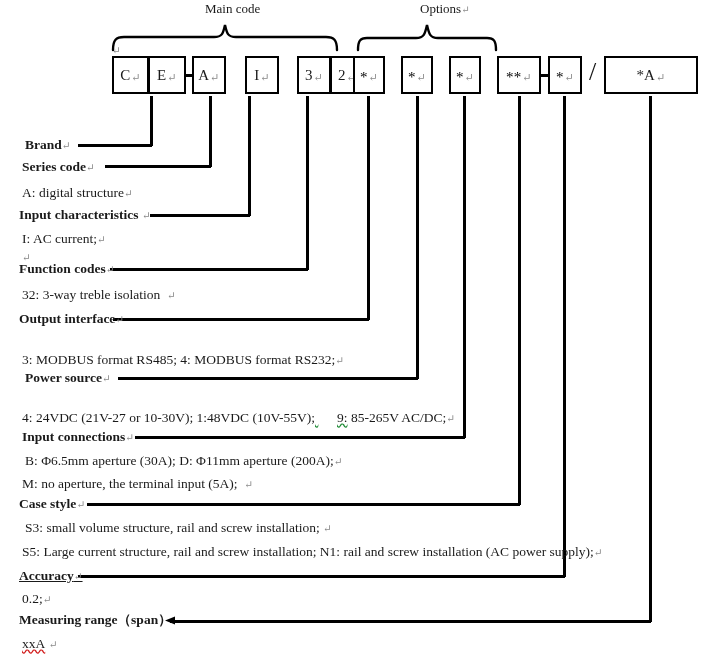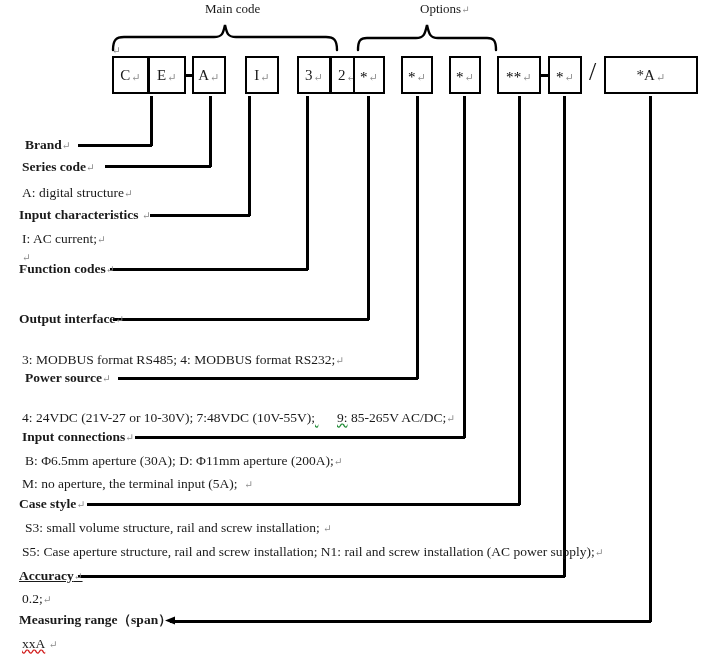--- a/index.html
+++ b/index.html
@@ -248,53 +248,56 @@
   <div class="lbl" style="left:22px; top:232px;">
     <span>I: AC current;</span><span class="pilcrow">↵</span>
   </div>
   <div class="lbl" style="left:22px; top:250px;">
     <span></span><span class="pilcrow">↵</span>
   </div>
 
   <div class="lbl bold" style="left:19px; top:262px;">
     <span>Function codes</span><span class="pilcrow">↵</span>
   </div>
+  <div class="lbl" style="left:22px; top:288px;">
+    <span>32: 3-way  treble isolation</span>&nbsp;&nbsp;<span class="pilcrow">↵</span>
+  </div>
 
   <div class="lbl bold" style="left:19px; top:312px;">
     <span>Output interface</span><span class="pilcrow">↵</span>
   </div>
   <div class="lbl" style="left:22px; top:353px;">
     <span>3: MODBUS  format RS485; 4: MODBUS  format RS232;</span><span class="pilcrow">↵</span>
   </div>
 
   <div class="lbl bold" style="left:25px; top:371px;">
     <span>Power source</span><span class="pilcrow">↵</span>
   </div>
   <div class="lbl" style="left:22px; top:411px;">
-    <span>4: 24VDC (21V-27 or 10-30V); 7:48VDC (10V-55V);</span><span class="gap-green">&nbsp;</span><span class="sq-green">9:</span><span> 85-265V AC/DC;</span><span class="pilcrow">↵</span>
+    <span>4: 24VDC (21V-27 or 10-30V); 1:48VDC (10V-55V);</span><span class="gap-green">&nbsp;</span><span class="sq-green">9:</span><span> 85-265V AC/DC;</span><span class="pilcrow">↵</span>
   </div>
 
   <div class="lbl bold" style="left:22px; top:430px;">
     <span>Input connections</span><span class="pilcrow">↵</span>
   </div>
   <div class="lbl" style="left:25px; top:454px;">
     <span>B: Φ6.5mm aperture (30A); D: Φ11mm aperture (200A);</span><span class="pilcrow">↵</span>
   </div>
   <div class="lbl" style="left:22px; top:477px;">
     <span>M: no aperture, the terminal input (5A);</span>&nbsp;&nbsp;<span class="pilcrow">↵</span>
   </div>
 
   <div class="lbl bold" style="left:19px; top:497px;">
     <span>Case style</span><span class="pilcrow">↵</span>
   </div>
   <div class="lbl" style="left:25px; top:521px;">
     <span>S3: small volume structure, rail and screw installation;</span>&nbsp;<span class="pilcrow">↵</span>
   </div>
   <div class="lbl" style="left:22px; top:545px;">
-    <span>S5: Case aperture structure, rail and screw installation;  N1: rail and screw installation (AC power supply);</span><span class="pilcrow">↵</span>
+    <span>S5: Large current structure, rail and screw installation;  N1: rail and screw installation (AC power supply);</span><span class="pilcrow">↵</span>
   </div>
 
   <div class="lbl bold" style="left:19px; top:569px;text-decoration:underline;">
     <span>Accuracy</span><span class="pilcrow">↵</span>
   </div>
   <div class="lbl" style="left:22px; top:592px;">
     <span>0.2;</span><span class="pilcrow">↵</span>
   </div>
 
   <div class="lbl bold" style="left:19px; top:613px;text-align:right;">

